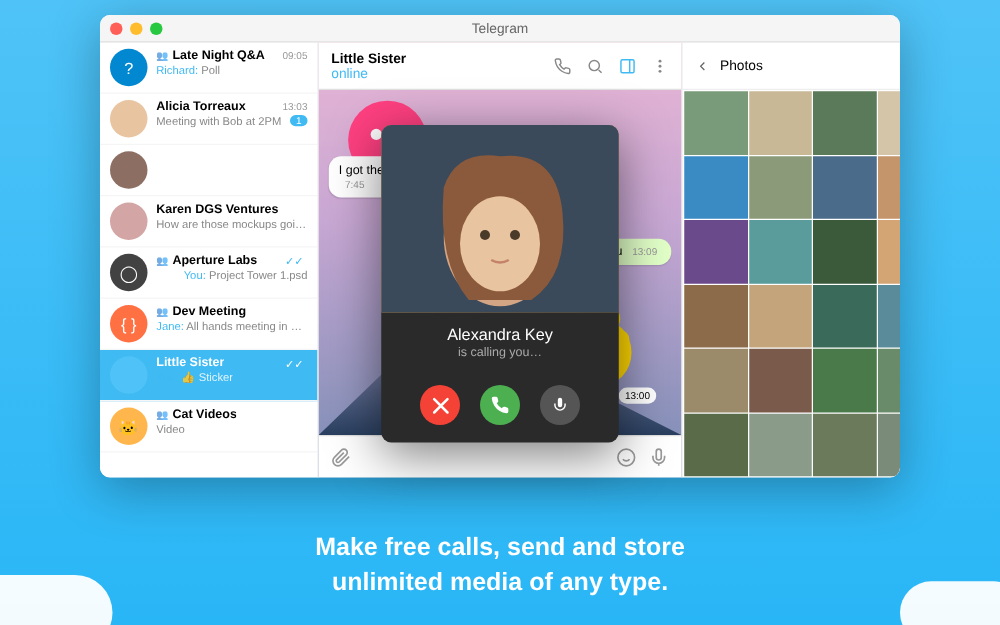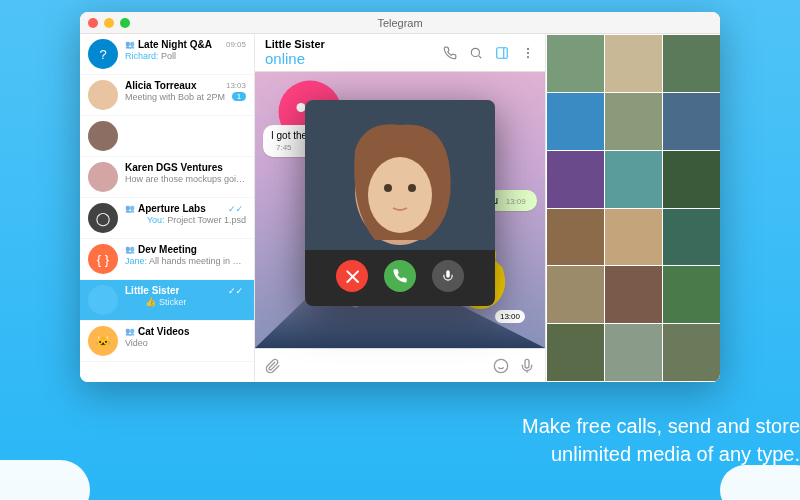--- a/index.html
+++ b/index.html
@@ -1,21 +1,21 @@
 <!DOCTYPE html>
 <html><head>
 <meta charset="utf-8">
 <style>
 *{box-sizing:border-box;margin:0;padding:0;font-family:-apple-system,BlinkMacSystemFont,"Segoe UI",sans-serif}
 body{background:linear-gradient(180deg,#4fc3f7 0%,#29b6f6 100%);width:800px;height:500px;overflow:hidden;position:relative}
 .clouds{position:absolute;bottom:0;left:0;right:0;height:60px}
 .cloud{position:absolute;background:#fff;border-radius:50px;opacity:.95}
 .cloud1{width:120px;height:60px;bottom:-20px;left:-30px}
 .cloud2{width:100px;height:50px;bottom:-15px;right:-20px}
-.tagline{position:absolute;bottom:32px;left:0;right:0;text-align:right;color:#fff;font-size:20px;font-weight:400;line-height:1.4}
+.tagline{position:absolute;bottom:20px;left:0;right:0;text-align:center;color:#fff;font-size:20px;font-weight:700;line-height:1.4}
 .window{position:absolute;top:12px;left:80px;right:80px;height:370px;background:#fff;border-radius:8px;box-shadow:0 10px 40px rgba(0,0,0,.3);overflow:hidden;display:flex;flex-direction:column}
 .titlebar{height:22px;background:#f5f5f5;border-bottom:1px solid #e0e0e0;display:flex;align-items:center;padding:0 8px;position:relative}
 .traffic{display:flex;gap:6px}
 .tl{width:10px;height:10px;border-radius:50%}
 .tl.r{background:#ff5f57}.tl.y{background:#ffbd2e}.tl.g{background:#28c940}
 .title{position:absolute;left:50%;transform:translateX(-50%);font-size:11px;color:#666}
 .body{flex:1;display:flex;overflow:hidden}
 .sidebar{width:175px;border-right:1px solid #e8e8e8;display:flex;flex-direction:column;background:#fff}
 .search{padding:6px;border-bottom:1px solid #eee}
 .search input{width:100%;padding:4px 8px 4px 24px;border:none;background:#f0f0f0;border-radius:4px;font-size:10px;outline:none}
@@ -32,21 +32,21 @@
 .time{font-size:8px;color:#999}
 .preview{font-size:9px;color:#888;white-space:nowrap;overflow:hidden;text-overflow:ellipsis;margin-top:1px}
 .preview .sender{color:#3fbaf3}
 .badge{background:#3fbaf3;color:#fff;border-radius:8px;padding:0 4px;font-size:8px;min-width:14px;text-align:center}
 .check{color:#3fbaf3;font-size:9px}
 .chat.sel .check{color:#fff}
 .main{flex:1;display:flex;flex-direction:column;background:linear-gradient(180deg,#e8b5d4 0%,#c9a8d4 40%,#7a8db5 100%);position:relative}
 .header{height:38px;background:#fff;border-bottom:1px solid #e0e0e0;display:flex;align-items:center;padding:0 10px;justify-content:space-between}
 .headerleft{display:flex;flex-direction:column}
 .headername{font-size:11px;font-weight:600}
-.status{font-size:15px;color:#3fbaf3}
+.status{font-size:11px;color:#3fbaf3}
 .headericons{display:flex;gap:12px;align-items:center}
 .headericons svg{cursor:pointer}
 .messages{flex:1;position:relative;padding:8px}
 .msg{background:#fff;border-radius:10px;padding:5px 8px;font-size:10px;max-width:60%;margin-bottom:6px;position:relative;box-shadow:0 1px 1px rgba(0,0,0,.1)}
 .msg.in{margin-right:auto}
 .msg.out{margin-left:auto;background:#e1ffc7}
 .msgtime{font-size:8px;color:#999;margin-left:5px}
 .msg .txt{display:inline}
 .inputbar{height:34px;background:#fff;border-top:1px solid #e0e0e0;display:flex;align-items:center;padding:0 10px;gap:10px}
 .photos{width:175px;background:#fff;border-left:1px solid #e8e8e8;display:flex;flex-direction:column}
@@ -266,20 +266,26 @@
             <circle cx="12" cy="12" r="10"></circle>
             <path d="M8 14s1.5 2 4 2 4-2 4-2M9 9h.01M15 9h.01"></path>
           </svg>
         <svg width="16" height="16" viewBox="0 0 24 24" fill="none" stroke="#999" stroke-width="2">
             <path d="M12 2a3 3 0 0 0-3 3v7a3 3 0 0 0 6 0V5a3 3 0 0 0-3-3Z M19 10v2a7 7 0 0 1-14 0v-2 M12 19v3"></path>
           </svg>
       </div>
     </div>
 
     <div class="photos">
+      <div class="photoshdr">
+        <svg width="12" height="12" viewBox="0 0 24 24" fill="none" stroke="#666" stroke-width="2">
+            <path d="m15 18-6-6 6-6"></path>
+          </svg>
+        <span>Photos</span>
+      </div>
       <div class="photogrid" id="photogrid">
           <div class="thumb" style="background: rgb(122, 155, 122);"></div>
           <div class="thumb" style="background: rgb(201, 184, 150);"></div>
           <div class="thumb" style="background: rgb(90, 122, 90);"></div>
           <div class="thumb" style="background: rgb(212, 196, 168);"></div>
           <div class="thumb" style="background: rgb(58, 139, 196);"></div>
           <div class="thumb" style="background: rgb(139, 155, 122);"></div>
           <div class="thumb" style="background: rgb(74, 107, 138);"></div>
           <div class="thumb" style="background: rgb(196, 148, 106);"></div>
           <div class="thumb" style="background: rgb(107, 74, 139);"></div>
@@ -308,20 +314,24 @@
     <svg width="100%" height="100%" viewBox="0 0 190 150" preserveAspectRatio="xMidYMid slice">
         <rect width="190" height="150" fill="#3a4a5a"></rect>
         <ellipse cx="95" cy="90" rx="45" ry="55" fill="#d4a584"></ellipse>
         <path d="M50 50 Q60 20 95 25 Q140 20 145 70 Q150 120 120 140 L70 140 Q45 110 50 50" fill="#8b5a3c"></path>
         <ellipse cx="95" cy="95" rx="32" ry="38" fill="#e8c4a0"></ellipse>
         <circle cx="83" cy="88" r="4" fill="#4a3a2a"></circle>
         <circle cx="107" cy="88" r="4" fill="#4a3a2a"></circle>
         <path d="M88 108 Q95 112 102 108" stroke="#c4826a" stroke-width="2" fill="none"></path>
       </svg>
   </div>
+  <div class="callinfo">
+    <div class="callname">Alexandra Key</div>
+    <div class="callstatus">is calling you…</div>
+  </div>
   <div class="callbtns">
     <div class="callbtn decline">
       <svg width="16" height="16" viewBox="0 0 24 24" fill="#fff">
           <path d="M21 5L5 21M5 5l16 16" stroke="#fff" stroke-width="3" stroke-linecap="round"></path>
         </svg>
     </div>
     <div class="callbtn accept">
       <svg width="16" height="16" viewBox="0 0 24 24" fill="#fff">
           <path d="M22 16.92v3a2 2 0 0 1-2.18 2 19.79 19.79 0 0 1-8.63-3.07 19.5 19.5 0 0 1-6-6 19.79 19.79 0 0 1-3.07-8.67A2 2 0 0 1 4.11 2h3a2 2 0 0 1 2 1.72c.127.96.361 1.903.7 2.81a2 2 0 0 1-.45 2.11L8.09 9.91a16 16 0 0 0 6 6l1.27-1.27a2 2 0 0 1 2.11-.45c.907.339 1.85.573 2.81.7A2 2 0 0 1 22 16.92z"></path>
         </svg>

